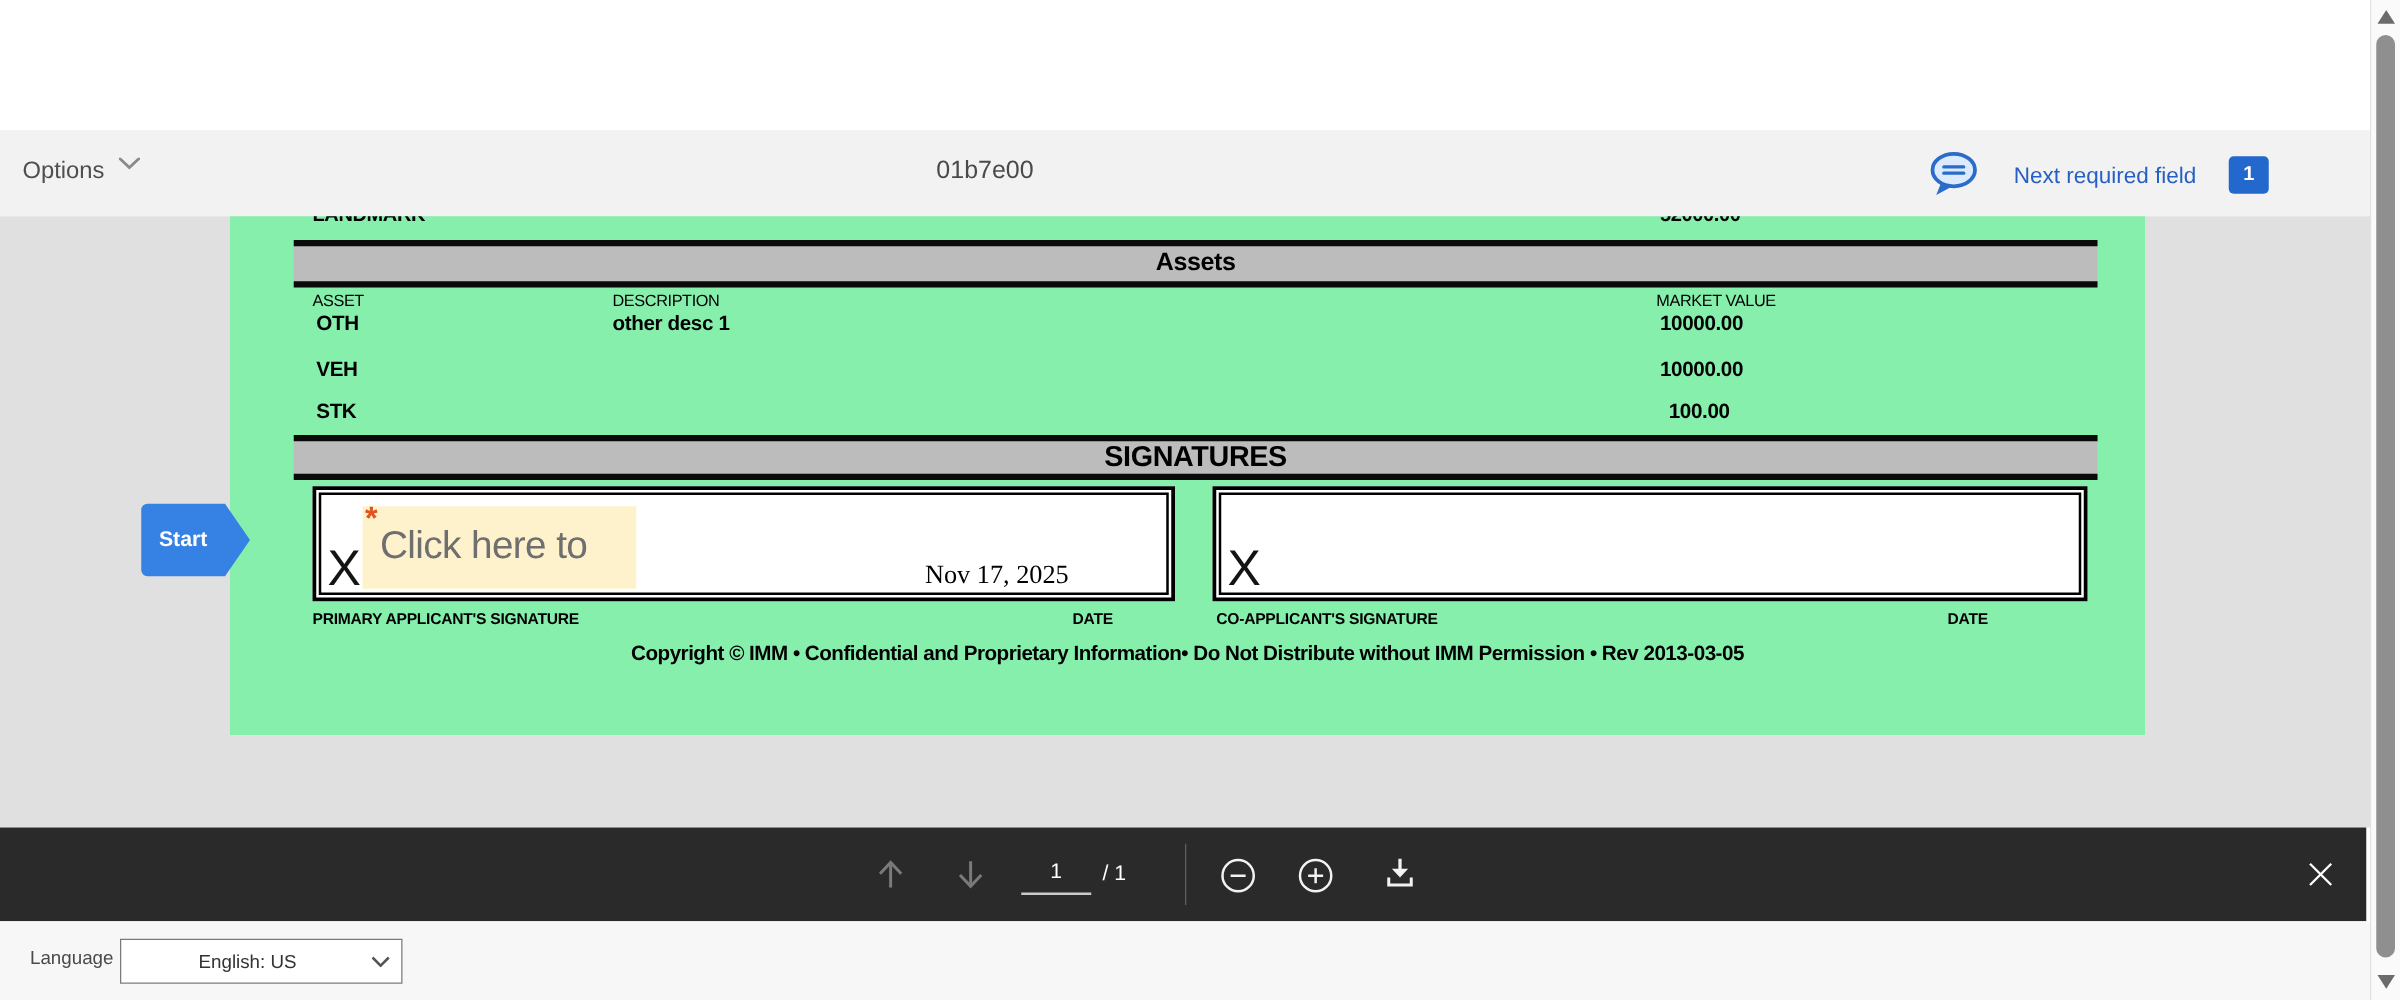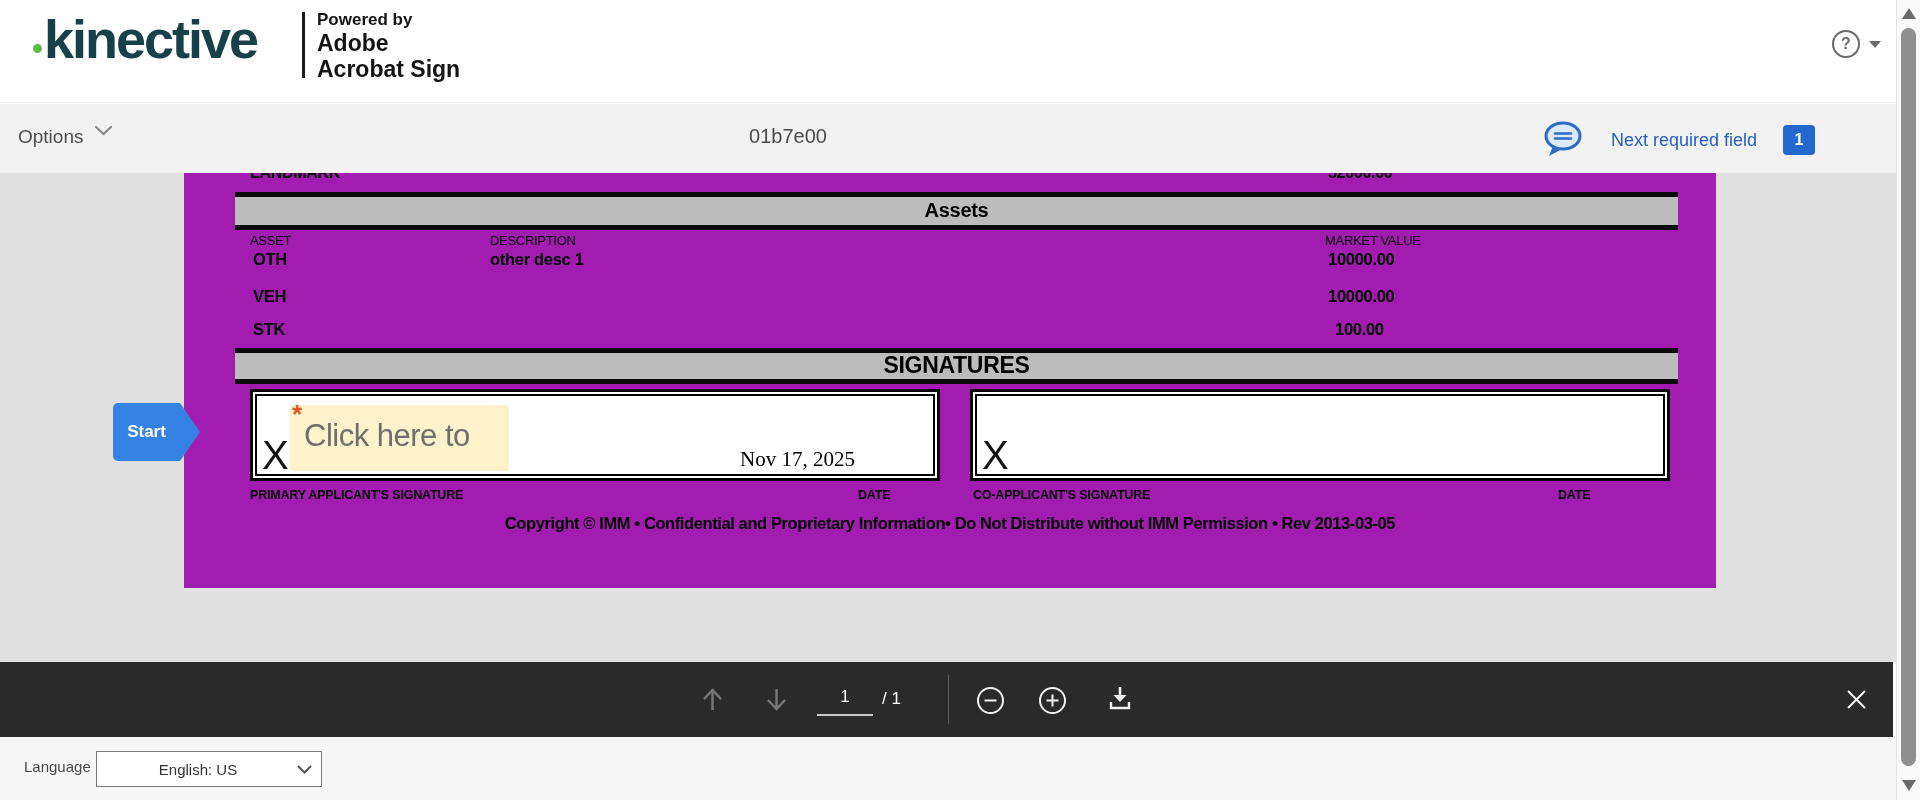--- a/index.html
+++ b/index.html
@@ -23,21 +23,21 @@
   .options-btn { position:absolute; left:18px; top:22px; display:flex; align-items:flex-start; gap:12px; cursor:pointer; }
   .options-label { font-size:19px; color:#4f4f4f; }
   .doc-title { position:absolute; left:698px; top:21px; width:180px; text-align:center; font-size:20px; color:#4a4a4a; }
   .nrf-group { position:absolute; right:81px; top:14px; height:44px; display:flex; align-items:center; gap:26px; }
   .chat-icon { cursor:pointer; }
   .nrf-label { font-size:18px; color:#2660c4; cursor:pointer; }
   .nrf-badge { width:32px; height:30px; background:#2368cd; border-radius:4px; color:#fff; font-size:16px; font-weight:bold; text-align:center; line-height:30px; }
 
   
   .doc-area { position:absolute; left:0; top:173px; width:1896px; height:489px; background:#e0e0e0; }
-  .document { position:absolute; left:184px; top:0; width:1532px; height:415px; background:#a21caf; overflow:hidden; }
+  .document { position:absolute; left:184px; top:0; width:1532px; height:415px; background:#86efac; overflow:hidden; }
   .doc-bold { font-weight:bold; color:#000; letter-spacing:-0.3px; }
   .clip-label { position:absolute; left:66px; top:-9px; font-size:16px; }
   .clip-value { position:absolute; left:1144px; top:-9px; font-size:16px; }
   .sec-bar { position:absolute; left:51px; width:1443px; background:#bcbcbc; border-top:5px solid #0a0a0a; border-bottom:5px solid #0a0a0a; text-align:center; color:#000; }
   .assets-bar { top:19px; height:38px; font-size:20px; font-weight:bold; line-height:27px; letter-spacing:-0.3px; }
   .signatures-bar { top:175px; height:36px; font-size:23px; font-weight:bold; line-height:25px; letter-spacing:-0.3px; }
   .col-head { position:absolute; top:60px; font-size:13px; font-weight:normal; letter-spacing:-0.3px; }
   .t-cell { position:absolute; font-size:16.5px; font-weight:bold; letter-spacing:-0.3px; }
 
   .sigbox { position:absolute; top:216px; height:92px; border:3px solid #000; background:#fff; }
@@ -74,32 +74,20 @@
   .scrollbar { position:absolute; left:1896px; top:0; width:24px; height:800px; background:#fafafa; border-left:1px solid #e3e3e3; }
   .sb-up { position:absolute; left:5px; top:8px; width:0; height:0; border-left:7px solid transparent; border-right:7px solid transparent; border-bottom:11px solid #6b6b6b; cursor:pointer; }
   .sb-thumb { position:absolute; left:4px; top:28px; width:15px; height:738px; background:#8f8f8f; border-radius:8px; cursor:pointer; }
   .sb-down { position:absolute; left:5px; top:780px; width:0; height:0; border-left:7px solid transparent; border-right:7px solid transparent; border-top:11px solid #6b6b6b; cursor:pointer; }
 </style>
 </head>
 <body>
 
 <div class="screen">
 
-  <div class="header">
-    <div class="logo-dot"></div>
-    <div class="logo-text">kinective</div>
-    <div class="logo-divider"></div>
-    <div class="powered">
-      <div class="l1">Powered by</div>
-      <div class="l2">Adobe</div>
-      <div class="l3">Acrobat Sign</div>
-    </div>
-    <div class="help-circle">?</div>
-    <div class="help-caret"></div>
-  </div>
 
   <div class="options-bar">
     <div class="options-btn">
       <span class="options-label">Options</span>
       <svg width="17" height="10" viewBox="0 0 17 10">
           <polyline points="1,1 8.5,8 16,1" fill="none" stroke="#8a8a8a" stroke-width="2.2" stroke-linecap="round"></polyline>
         </svg>
     </div>
     <div class="doc-title">01b7e00</div>
     <div class="nrf-group">

